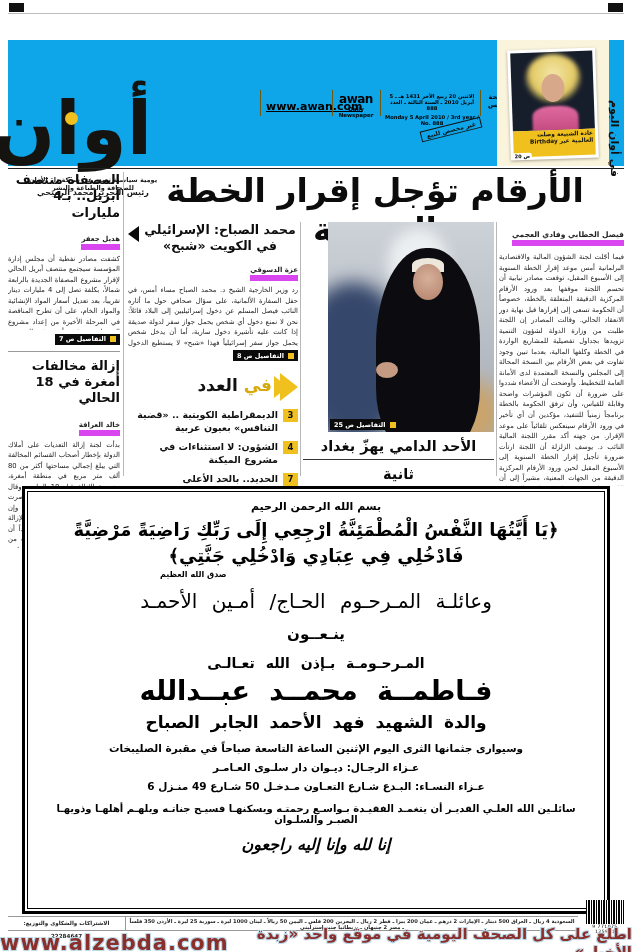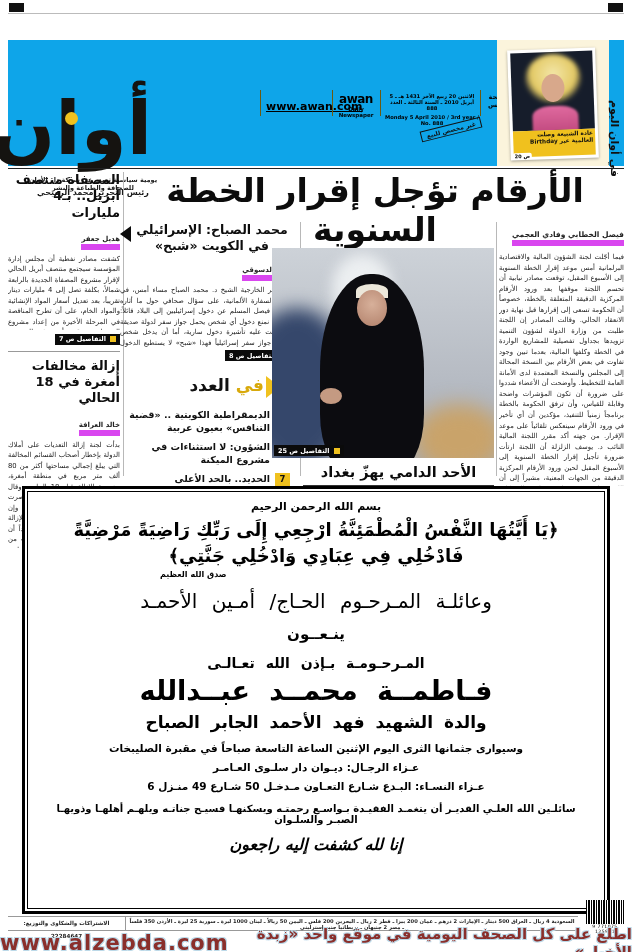--- a/index.html
+++ b/index.html
@@ -65,21 +65,21 @@
   .tag { display:flex; align-items:center; background:#0b0b0b; color:#fff; font-size:6.5px; font-weight:700;
          height:11px; padding:0 4px; direction:rtl; width:max-content; }
   .tag .accent { width:6px; height:6px; background:#F0C11E; margin-left:4px; }
 
   
   #leftcol { position:absolute; left:8px; top:172px; width:112px; height:306px; }
   #leftcol .art-head { font-size:13px; }
   .col-rule { border-top:1px solid #999; margin:6px 0; }
 
   
-  #midcol { position:absolute; left:120px; top:222px; width:170px; height:256px; }
+  #midcol { position:absolute; left:128px; top:222px; width:170px; height:256px; }
   #sabah-head-row { position:relative; padding-left:14px; }
   #sabah-triangle { position:absolute; left:0; top:4px; width:0; height:0;
                     border-top:8px solid transparent; border-bottom:8px solid transparent; border-left:11px solid #0b0b0b; }
   
   #sabah-triangle { transform:scaleX(-1); }
   #midcol .art-head { font-size:12.5px; text-align:center; }
 
   #in-issue-header { position:relative; margin-top:12px; height:30px; }
   .chev { position:absolute; top:0; width:0; height:0;
           border-top:14px solid transparent; border-bottom:14px solid transparent; border-left:18px solid #F0C11E; }
@@ -87,22 +87,22 @@
   #in-issue-title { position:absolute; right:26px; top:2px; font-size:17px; font-weight:900; }
   #in-issue-title .t1 { color:#D8A90B; }
   #in-issue-title .t2 { color:#111; }
   .issue-item { display:flex; direction:rtl; margin-top:6px; align-items:flex-start; }
   .issue-num { flex:0 0 15px; height:13px; background:#F0C11E; color:#111; font-size:8.5px; font-weight:900;
                text-align:center; line-height:13px; margin-left:5px; }
   .issue-text { font-size:9.5px; font-weight:900; color:#111; line-height:1.35; text-align:right; }
 
   
   #photoblock { position:absolute; left:303px; top:222px; width:191px; height:240px; }
-  #photo { position:relative; width:222px; height:210px; overflow:hidden;
-           background:linear-gradient(180deg,#cdd2d8 0%,#b7bcc4 60%,#a7adb6 100%);margin-top:26px; }
+  #photo { position:relative; width:166px; height:210px; overflow:hidden;
+           background:linear-gradient(180deg,#cdd2d8 0%,#b7bcc4 60%,#a7adb6 100%); }
   .ph-blob { position:absolute; border-radius:50%; filter:blur(7px); }
   #ph-white { left:60px; top:6px; width:60px; height:70px; background:#eceff1; }
   #ph-blue { left:-30px; top:60px; width:110px; height:160px; background:#35476b; filter:blur(9px); }
   #ph-tan  { right:-10px; bottom:-16px; width:90px; height:70px; background:#c9a36a; filter:blur(10px); }
   #chador { position:absolute; left:48px; top:26px; width:104px; height:200px;
             background:#0c0c10; border-radius:48% 48% 30% 30%; filter:blur(.6px); }
   #scarf-edge { position:absolute; left:84px; top:36px; width:32px; height:14px;
                 background:#ece7da; border-radius:50% 50% 0 0; }
   #ph-face { position:absolute; left:85px; top:42px; width:30px; height:36px; border-radius:50%;
              background:radial-gradient(circle at 50% 40%, #d7b09a 0%, #b98a74 80%); }
@@ -290,21 +290,21 @@
       <div class="ob-sadaqa">صدق الله العظيم</div>
       <div class="ob-family2">وعائلـة المـرحـوم الحـاج/ أمـين الأحمـد</div>
       <div class="ob-announce">ينـعــون</div>
       <div class="ob-intro">المـرحـومـة بـإذن الله تعـالـى</div>
       <div class="ob-name">فـاطمــة محمــد عبــدالله</div>
       <div class="ob-desc">والدة الشهيد فهد الأحمد الجابر الصباح</div>
       <div class="ob-burial">وسيوارى جثمانها الثرى اليوم الإثنين الساعة التاسعة صباحاً في مقبرة الصليبخات</div>
       <div class="ob-cond">عـزاء الرجـال: ديـوان دار سلـوى العـامـر</div>
       <div class="ob-cond">عـزاء النسـاء: البـدع شـارع التعـاون مـدخـل 50 شـارع 49 منـزل 6</div>
       <div class="ob-prayer">سائلـين الله العلـي القديـر أن يتغمـد الفقيـدة بـواسـع رحمتـه ويسكنهـا فسيـح جناتـه ويلهـم أهلهـا وذويهـا الصبـر والسلـوان</div>
-      <div class="ob-closing">إنا لله كشفت إليه راجعون</div>
+      <div class="ob-closing">إنا لله وإنا إليه راجعون</div>
     </div>
   </div>
 
   <div id="footer-band">
     <div id="footer-prices">السعودية 4 ريال ـ العراق 500 دينار ـ الإمارات 2 درهم ـ عمان 200 بيزا ـ قطر 2 ريال ـ البحرين 200 فلس ـ اليمن 50 ريالاً ـ لبنان 1000 ليرة ـ سورية 25 ليرة ـ الأردن 350 فلساً ـ مصر 2 جنيهان ـ بريطانيا جنيه إسترليني</div>
     <div id="footer-subs">الاشتراكات والشكاوى والتوزيع: 22284647</div>
   </div>
   <div id="barcode-wrap">
     <div id="barcode"></div>
     <div id="barcode-num">9 771075 125901</div>

